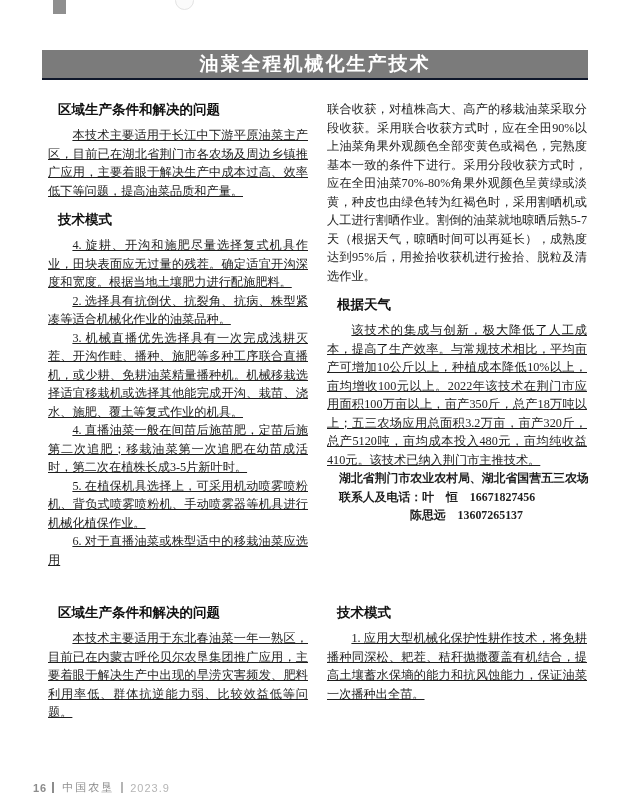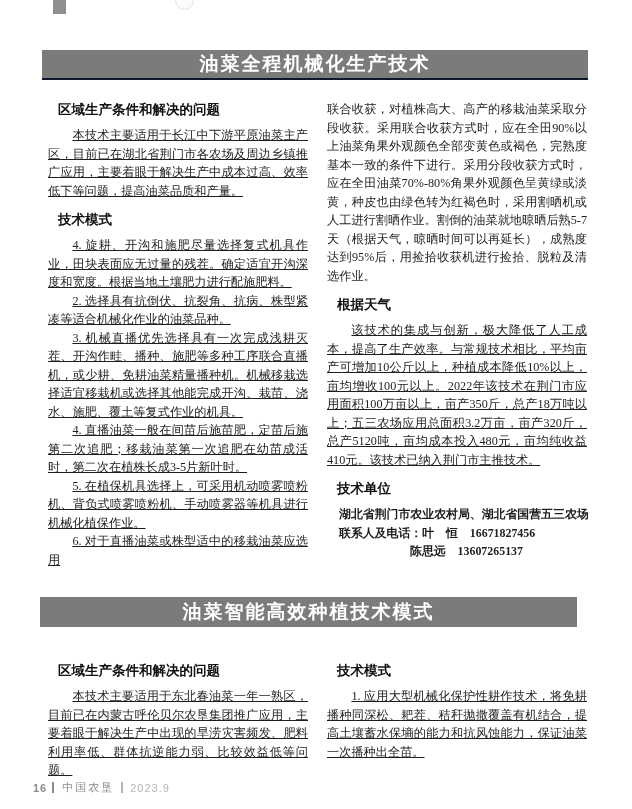--- a/index.html
+++ b/index.html
@@ -129,32 +129,28 @@
         <p class="body">3. 机械直播优先选择具有一次完成浅耕灭茬、开沟作畦、播种、施肥等多种工序联合直播机，或少耕、免耕油菜精量播种机。机械移栽选择适宜移栽机或选择其他能完成开沟、栽苗、浇水、施肥、覆土等复式作业的机具。</p>
         <p class="body">4. 直播油菜一般在间苗后施苗肥，定苗后施第二次追肥；移栽油菜第一次追肥在幼苗成活时，第二次在植株长成3-5片新叶时。</p>
         <p class="body">5. 在植保机具选择上，可采用机动喷雾喷粉机、背负式喷雾喷粉机、手动喷雾器等机具进行机械化植保作业。</p>
         <p class="body">6. 对于直播油菜或株型适中的移栽油菜应选用</p>
       </div>
 
       <div class="col">
         <p class="cont">联合收获，对植株高大、高产的移栽油菜采取分段收获。采用联合收获方式时，应在全田90%以上油菜角果外观颜色全部变黄色或褐色，完熟度基本一致的条件下进行。采用分段收获方式时，应在全田油菜70%-80%角果外观颜色呈黄绿或淡黄，种皮也由绿色转为红褐色时，采用割晒机或人工进行割晒作业。割倒的油菜就地晾晒后熟5-7天（根据天气，晾晒时间可以再延长），成熟度达到95%后，用捡拾收获机进行捡拾、脱粒及清选作业。</p>
         <h3 class="sec gap">根据天气</h3>
         <p class="body">该技术的集成与创新，极大降低了人工成本，提高了生产效率。与常规技术相比，平均亩产可增加10公斤以上，种植成本降低10%以上，亩均增收100元以上。2022年该技术在荆门市应用面积100万亩以上，亩产350斤，总产18万吨以上；五三农场应用总面积3.2万亩，亩产320斤，总产5120吨，亩均成本投入480元，亩均纯收益410元。该技术已纳入荆门市主推技术。</p>
-        <h3 class="sec gap">技术单位</h3>
         <div class="tech-unit">
           <p class="tu-org">湖北省荆门市农业农村局、湖北省国营五三农场</p>
           <p class="tu-contact1">联系人及电话：叶　恒　16671827456</p>
           <p class="tu-contact2">陈思远　13607265137</p>
         </div>
       </div>
     </div>
 
-    <div class="title-bar second">
-      <span>油菜智能高效种植技术模式</span>
-    </div>
 
     <div class="cols" style="margin-top:34px;">
       <div class="col second-article">
         <h3 class="sec">区域生产条件和解决的问题</h3>
         <p class="body">本技术主要适用于东北春油菜一年一熟区，目前已在内蒙古呼伦贝尔农垦集团推广应用，主要着眼于解决生产中出现的旱涝灾害频发、肥料利用率低、群体抗逆能力弱、比较效益低等问题。</p>
       </div>
       <div class="col second-article">
         <h3 class="sec">技术模式</h3>
         <p class="body">1. 应用大型机械化保护性耕作技术，将免耕播种同深松、耙茬、秸秆抛撒覆盖有机结合，提高土壤蓄水保墒的能力和抗风蚀能力，保证油菜一次播种出全苗。</p>
       </div>

